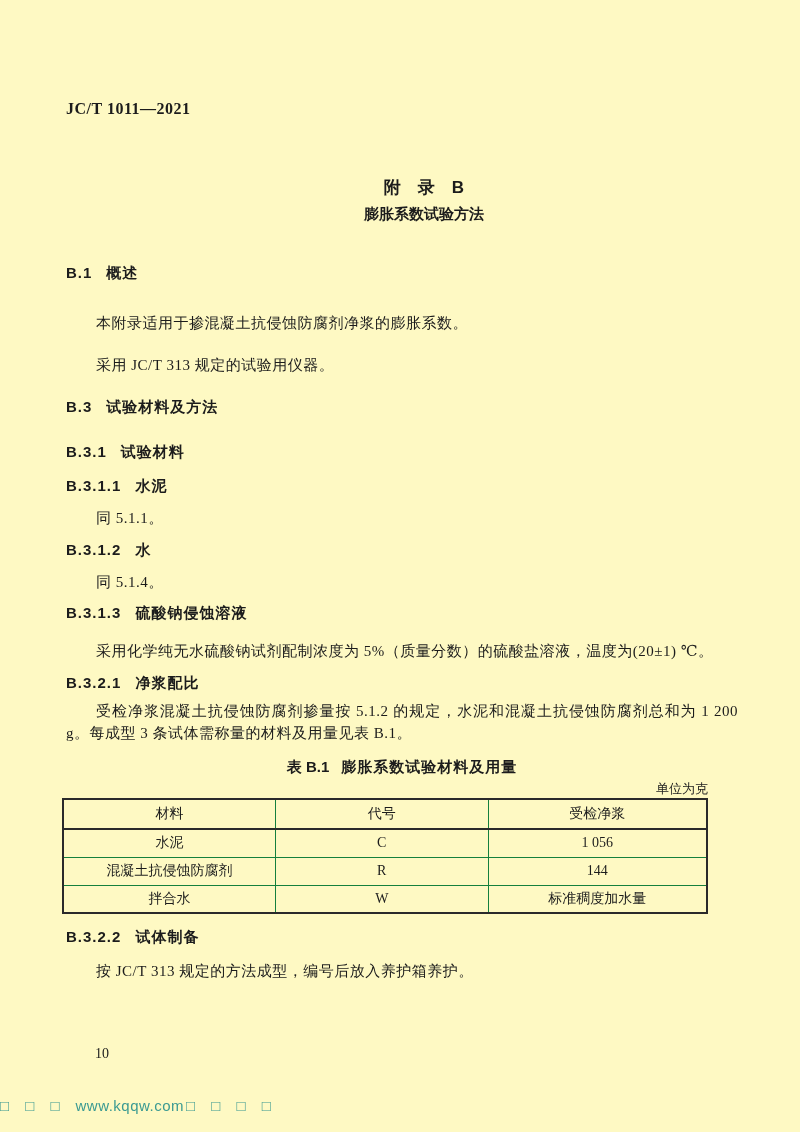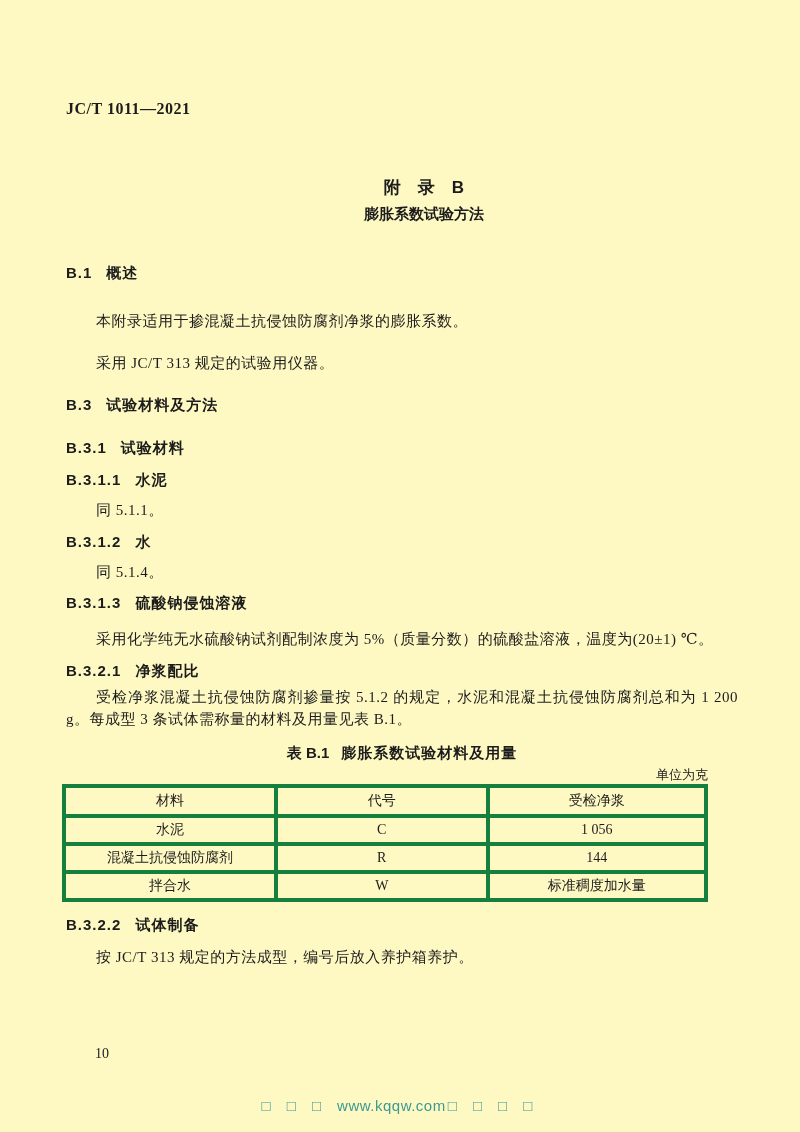--- a/index.html
+++ b/index.html
@@ -44,21 +44,21 @@
     width: 672px;
   }
   .h {
     font-family: "Liberation Sans", "DejaVu Sans", sans-serif;
     font-weight: 700;
     font-size: 15px;
     line-height: 22px;
     text-align: left;
   }
   .h .hnum { letter-spacing: 1px; }
-  .h .htxt { margin-left: 14px; letter-spacing: 1px; }
+  .h .htxt { margin-left: 14px; letter-spacing: 1px; font-family: Liberation Mono, monospace; }
   .p {
     font-size: 15px;
     line-height: 22px;
     text-indent: 2em;
     letter-spacing: 0.5px;
     text-align: justify;
   }
   .tbl-caption {
     margin-top: 12px;
     text-align: center;
@@ -77,21 +77,21 @@
     line-height: 18px;
   }
   table.materials {
     margin-left: -4px;
     width: 646px;
     border-collapse: collapse;
     border: 2px solid #2a2a2a;
     font-size: 14px;
   }
   table.materials th, table.materials td {
-    border: 4px solid #15803d;
+    border: 1px solid #15803d;
     text-align: center;
     vertical-align: middle;
     font-weight: 400;
     padding: 0 4px;
   }
   table.materials th { height: 30px; border-bottom: 2px solid #2a2a2a; }
   table.materials td { height: 28px; }
   table.materials col.c1 { width: 33%; }
   table.materials col.c2 { width: 33%; }
   table.materials col.c3 { width: 34%; }
@@ -99,21 +99,20 @@
     position: absolute;
     left: 95px;
     top: 1046px;
     font-size: 14px;
   }
   .footer-watermark {
     position: absolute;
     top: 1096px;
     left: 0;
     width: 100%;
-    text-align: center;
     font-family: "Liberation Sans", "DejaVu Sans", sans-serif;
     font-size: 15px;
     line-height: 20px;
   }
   .footer-watermark .boxes { letter-spacing: 6px; }
   .footer-watermark .url { margin: 0 2px 0 10px; letter-spacing: 0.5px; }
 </style>
 </head>
 <body>
 

